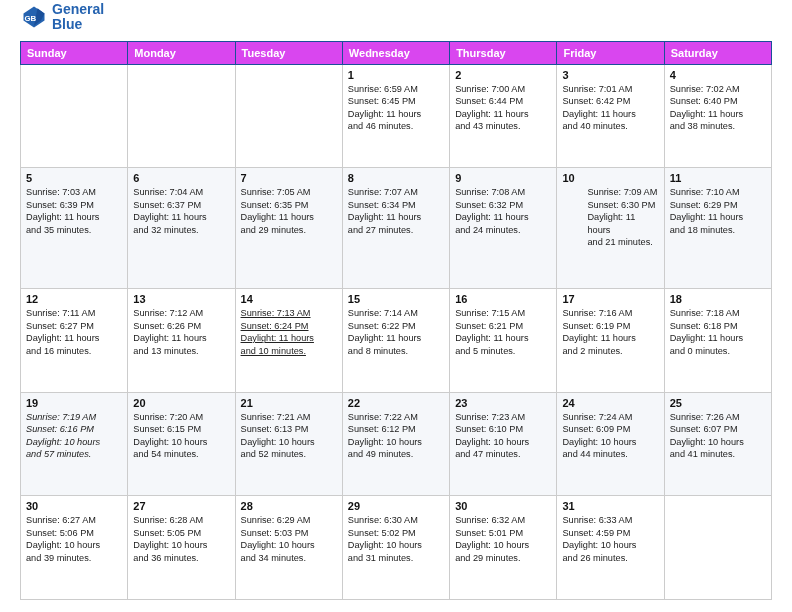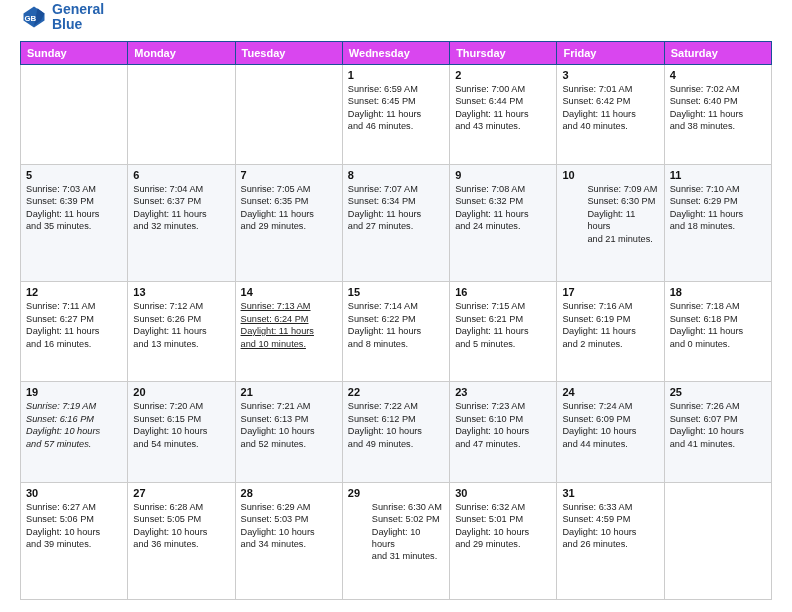--- a/index.html
+++ b/index.html
@@ -325,21 +325,21 @@
           </td>
           <td>
             <div class="day-num">28</div>
             <div class="day-info" style="white-space: pre-line;">Sunrise: 6:29 AM
 Sunset: 5:03 PM
 Daylight: 10 hours
 and 34 minutes.</div>
           </td>
           <td>
             <div class="day-num">29</div>
-            <div class="day-info" style="white-space: pre-line; margin-left: 24px;">Sunrise: 6:30 AM
+            <div class="day-info" style="white-space: pre-line;">Sunrise: 6:30 AM
 Sunset: 5:02 PM
 Daylight: 10 hours
 and 31 minutes.</div>
           </td>
           <td>
             <div class="day-num">30</div>
             <div class="day-info" style="white-space: pre-line;">Sunrise: 6:32 AM
 Sunset: 5:01 PM
 Daylight: 10 hours
 and 29 minutes.</div>

